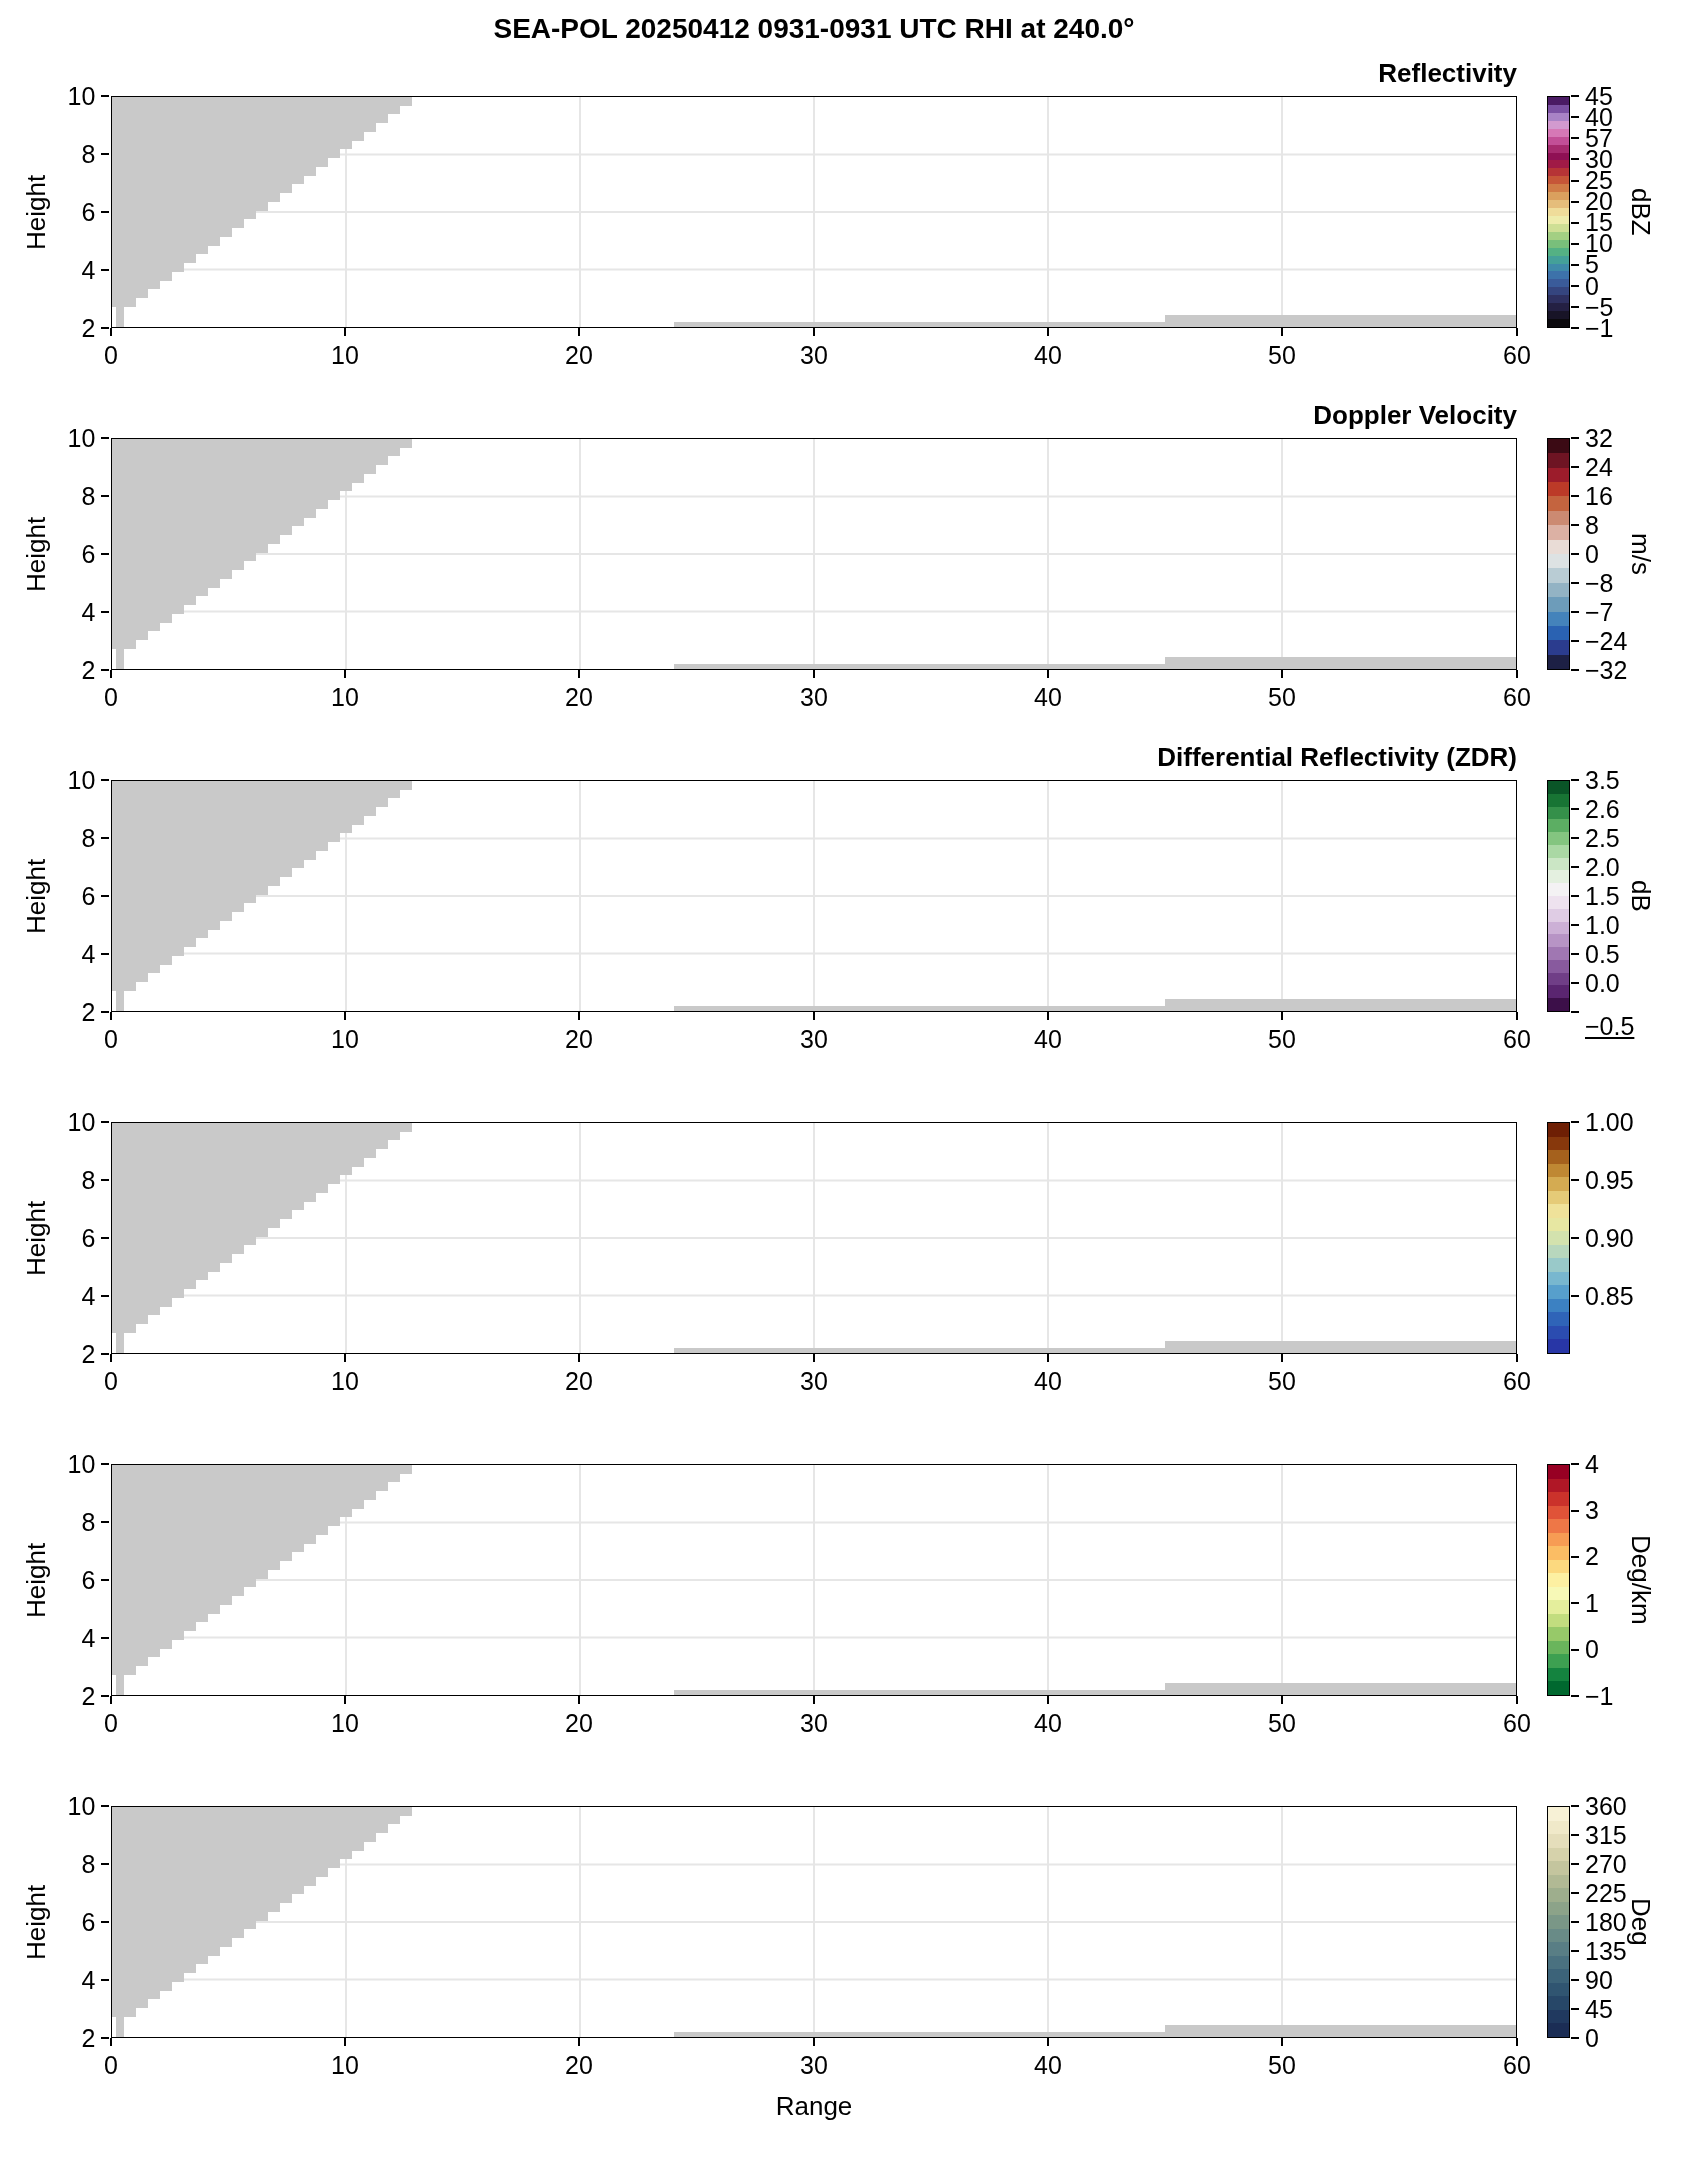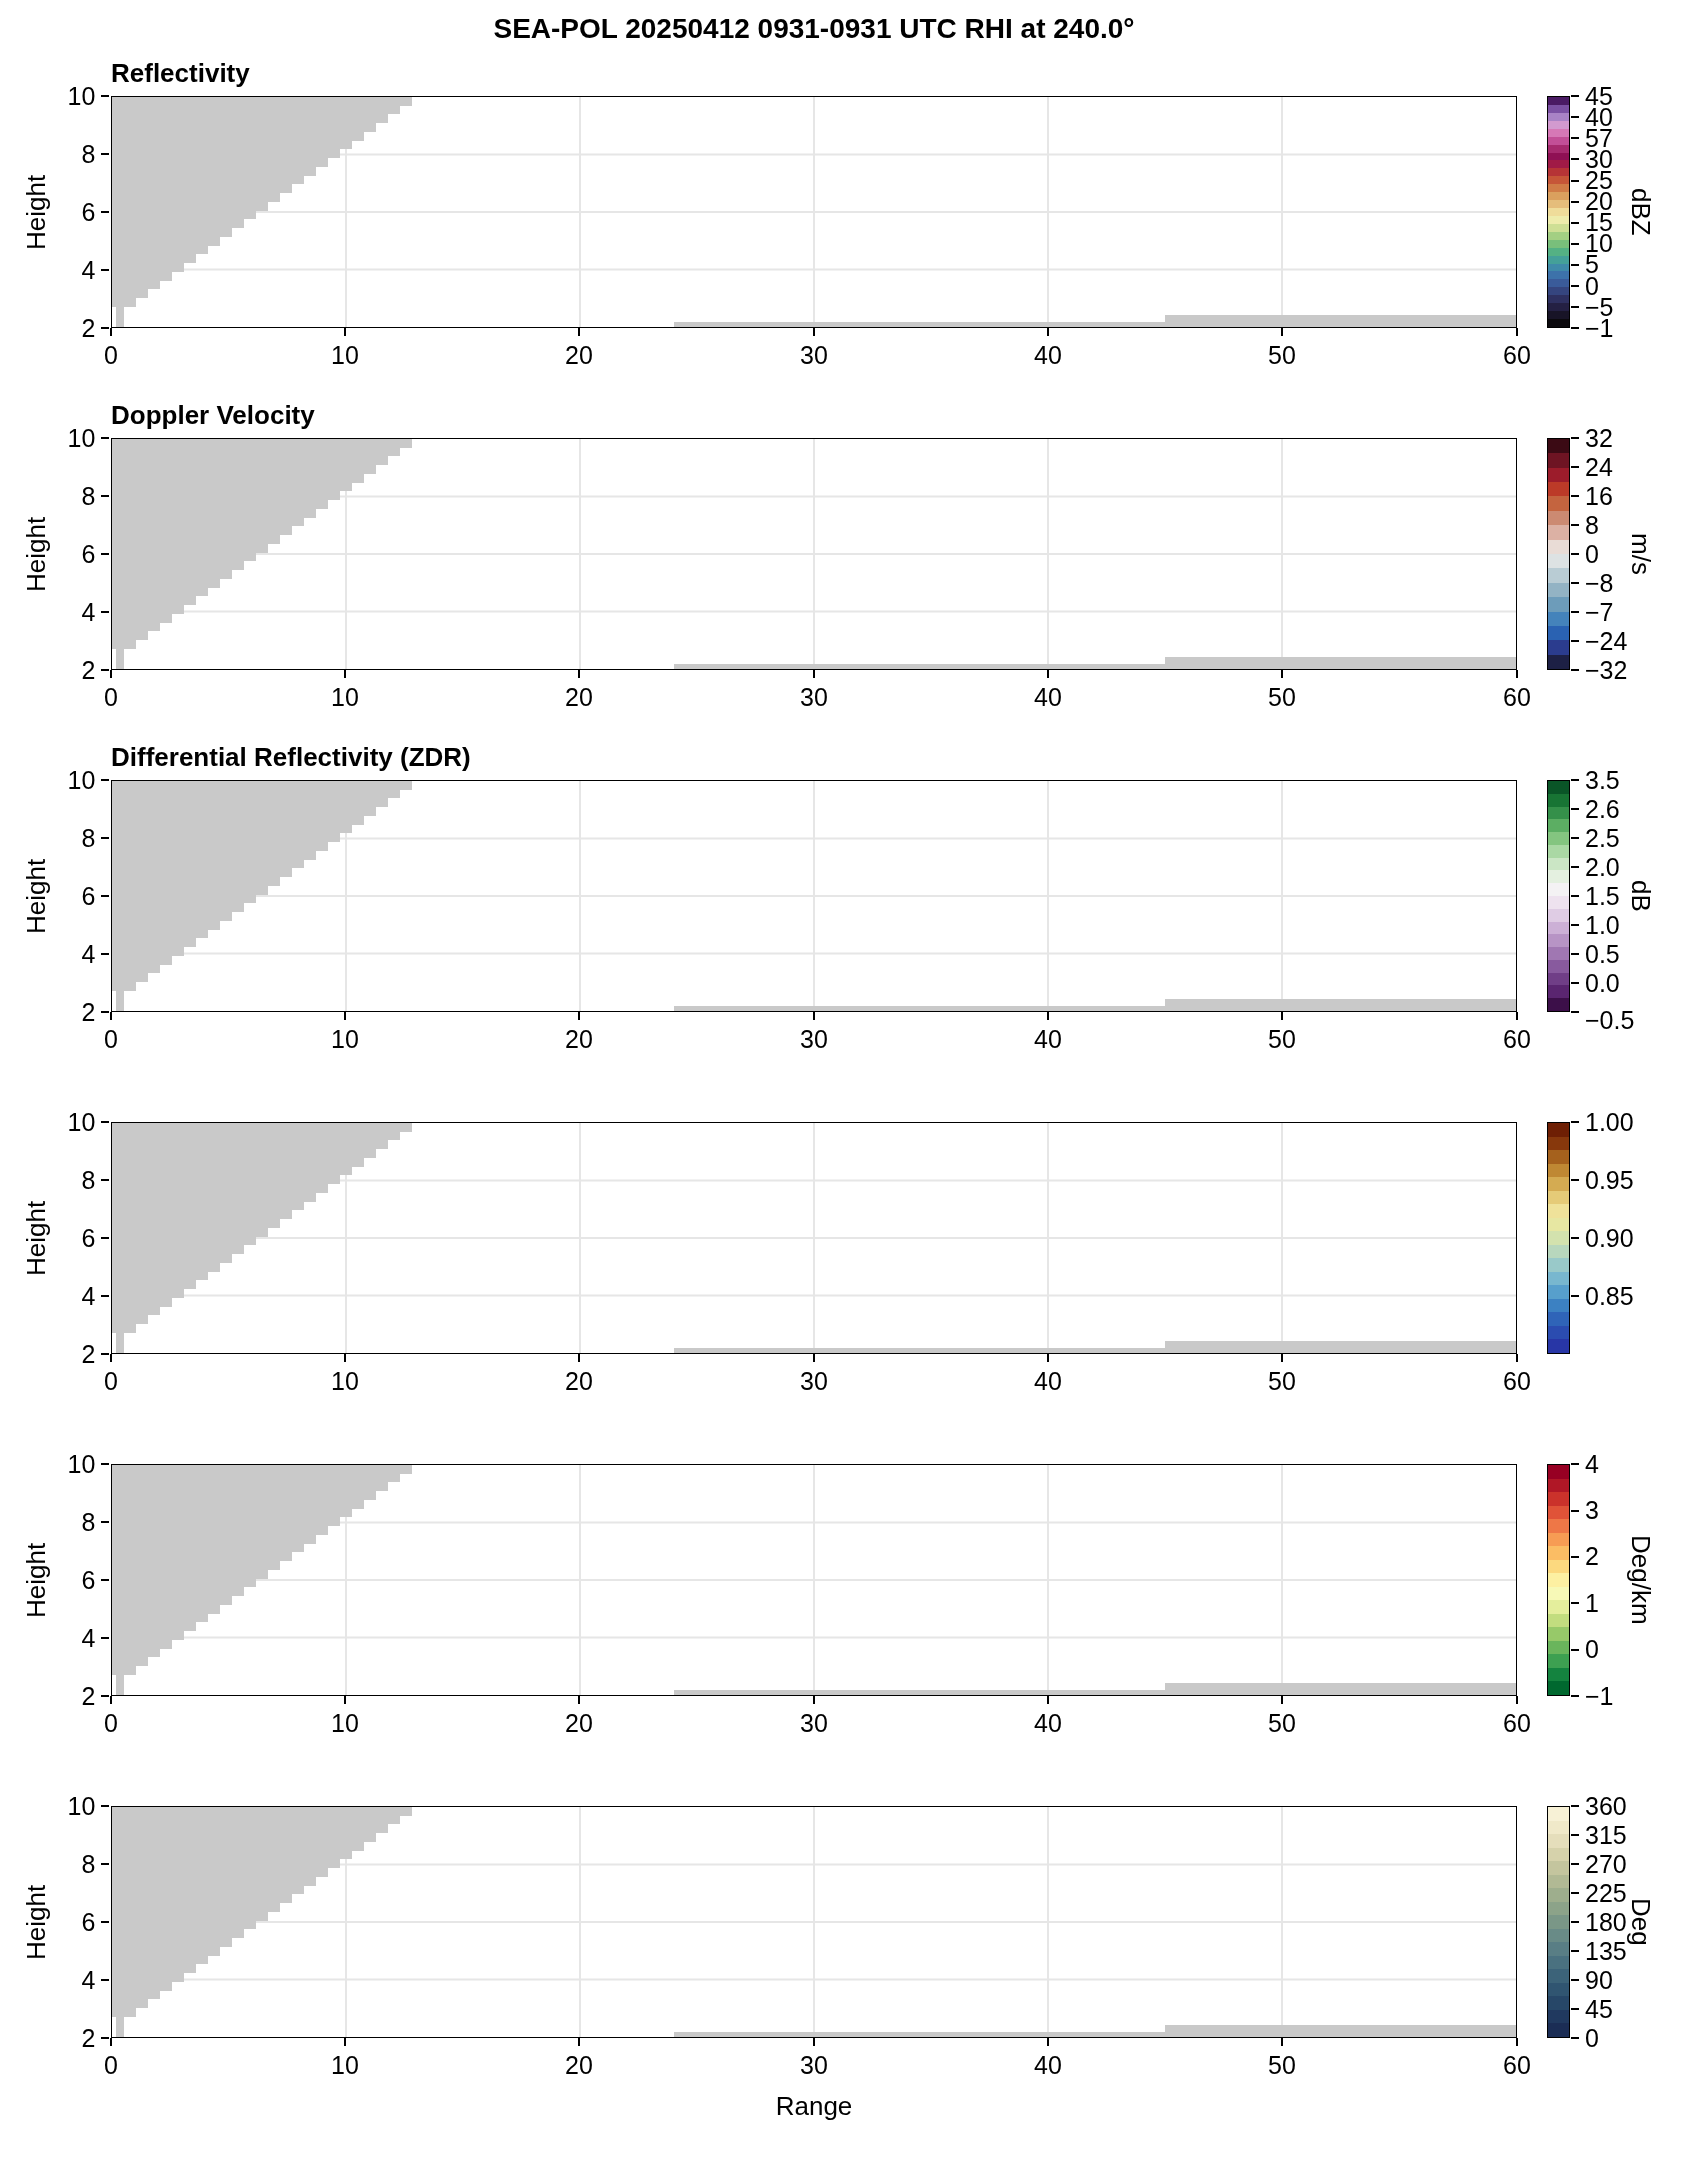--- a/index.html
+++ b/index.html
@@ -1,21 +1,21 @@
 <!DOCTYPE html>
 <html style="font-size:14.4px"><head>
 <meta charset="utf-8">
 <style>
   html,body{margin:0;padding:0;background:#fff;}
   #figure{position:relative;width:1701px;height:2160px;background:#fff;
     font-family:"Liberation Sans",sans-serif;color:#000;overflow:hidden;}
   .suptitle{position:absolute;left:111px;width:1406px;top:12.6px;text-align:center;
     font-size:28px;font-weight:bold;margin:0;}
   .panel{position:absolute;left:0;width:1701px;height:342px;}
-  .ptitle{position:absolute;left:111px;width:1406px;top:-38px;text-align:left;
+  .ptitle{position:absolute;left:111px;width:1406px;top:-38px;text-align:right;
     font-size:26px;font-weight:bold;margin:0;}
   .plotbox{position:absolute;left:111px;top:0;width:1406px;height:232px;
     border:1.8px solid #000;box-sizing:border-box;background:#fff;}
   .plotbox svg{display:block;width:100%;height:100%;}
   .cbar{position:absolute;left:1547px;top:0;width:23.4px;height:232px;
     border:1.8px solid #000;box-sizing:border-box;}
   .cbunit{position:absolute;left:1620px;top:0;height:232px;width:40px;
     display:flex;align-items:center;justify-content:center;
     writing-mode:vertical-rl;font-size:26px;}
   .ylab{position:absolute;left:20px;top:0;height:232px;width:32px;
@@ -221,21 +221,21 @@
       <div class="cbticklabel" style="left: 1585px; top: 73px; width: 86px; height: 29px;">2.0</div>
       <div class="tick-cb" style="left: 1571px; top: 115px; width: 8px; height: 1.8px;"></div>
       <div class="cbticklabel" style="left: 1585px; top: 102px; width: 86px; height: 29px;">1.5</div>
       <div class="tick-cb" style="left: 1571px; top: 144px; width: 8px; height: 1.8px;"></div>
       <div class="cbticklabel" style="left: 1585px; top: 131px; width: 86px; height: 29px;">1.0</div>
       <div class="tick-cb" style="left: 1571px; top: 173px; width: 8px; height: 1.8px;"></div>
       <div class="cbticklabel" style="left: 1585px; top: 160px; width: 86px; height: 29px;">0.5</div>
       <div class="tick-cb" style="left: 1571px; top: 202px; width: 8px; height: 1.8px;"></div>
       <div class="cbticklabel" style="left: 1585px; top: 189px; width: 86px; height: 29px;">0.0</div>
       <div class="tick-cb" style="left: 1571px; top: 231px; width: 8px; height: 1.8px;"></div>
-      <div class="cbticklabel" style="left: 1585px; top: 226px; width: 86px; height: 29px;">−0.5</div>
+      <div class="cbticklabel" style="left: 1585px; top: 232px; width: 86px; height: 29px; text-decoration: underline;">−0.5</div>
     </section>
 
   <section class="panel" style="top:1122px">
     <div class="ylab">Height</div>
     <div class="plotbox">
         <svg viewBox="0 0 60 8" preserveAspectRatio="none">
           <line x1="10" y1="0" x2="10" y2="8" stroke="#e6e6e6" stroke-width="2" vector-effect="non-scaling-stroke"></line>
           <line x1="20" y1="0" x2="20" y2="8" stroke="#e6e6e6" stroke-width="2" vector-effect="non-scaling-stroke"></line>
           <line x1="30" y1="0" x2="30" y2="8" stroke="#e6e6e6" stroke-width="2" vector-effect="non-scaling-stroke"></line>
           <line x1="40" y1="0" x2="40" y2="8" stroke="#e6e6e6" stroke-width="2" vector-effect="non-scaling-stroke"></line>

